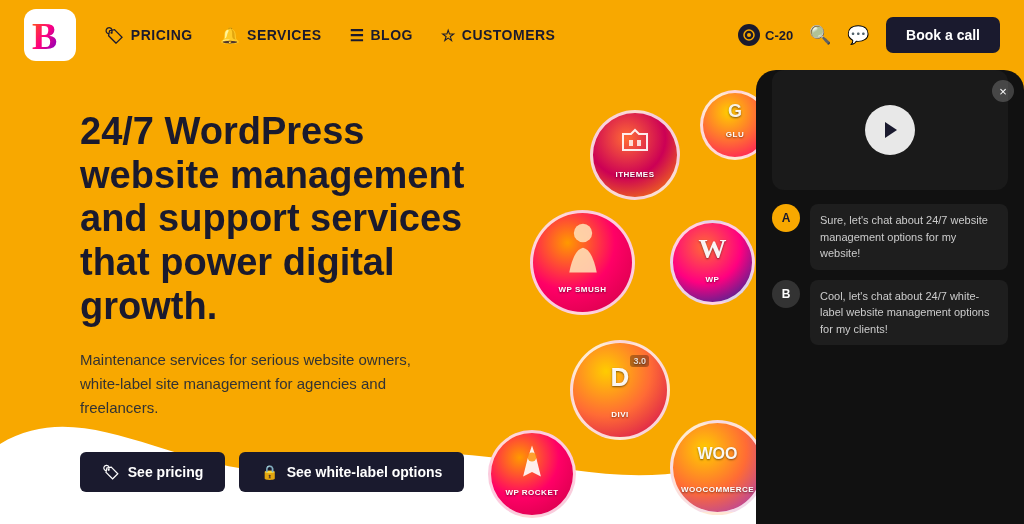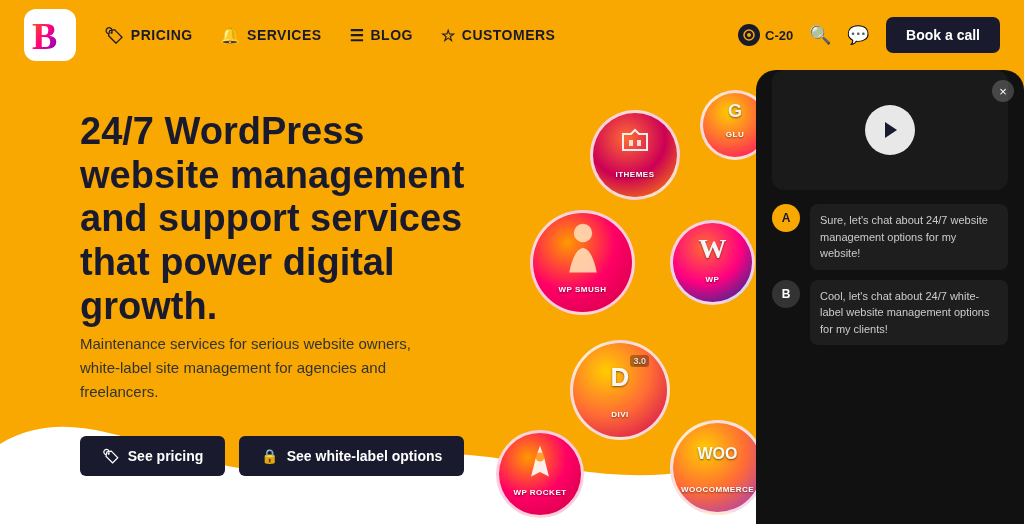--- a/index.html
+++ b/index.html
@@ -24,21 +24,21 @@
       background: #1a1a2e; color: #fff; border: none; border-radius: 7px;
       padding: 10px 20px; font-weight: 700; font-size: 14px; cursor: pointer;
       white-space: nowrap;
     }
 
     
     .main { display: flex; position: relative; height: 454px; overflow: hidden; }
 
     
     .left-content { padding: 40px 40px 0 80px; width: 530px; flex-shrink: 0; position: relative; z-index: 2; }
-    .hero-title { font-size: 38px; font-weight: 800; color: #1a1a2e; line-height: 1.15; margin-bottom: 4px; max-width: 420px; }
+    .hero-title { font-size: 38px; font-weight: 800; color: #1a1a2e; line-height: 1.15; margin-bottom: 20px; max-width: 420px; }
     .hero-subtitle { font-size: 15px; color: #333; line-height: 1.6; margin-bottom: 32px; max-width: 360px; }
     .hero-buttons { display: flex; gap: 14px; }
     .btn-primary { background: #1a1a2e; color: #fff; border: none; border-radius: 6px; padding: 12px 22px; font-size: 14px; font-weight: 600; cursor: pointer; display: flex; align-items: center; gap: 8px; }
     .btn-secondary { background: #1a1a2e; color: #fff; border: none; border-radius: 6px; padding: 12px 22px; font-size: 14px; font-weight: 600; cursor: pointer; display: flex; align-items: center; gap: 8px; }
 
     
     .wave-bg {
       position: absolute; bottom: 0; left: 0; right: 0; height: 160px; z-index: 1;
     }
 
@@ -50,21 +50,21 @@
       font-size: 9px; font-weight: 700; color: #fff; text-shadow: 0 1px 2px rgba(0,0,0,0.5);
       background: radial-gradient(circle at 40% 40%, #ff6b35, #ff0080, #ffcc00);
       border: 3px solid rgba(255,255,255,0.8);
     }
     .circle-badge .badge-label { padding-bottom: 18px; letter-spacing: 0.5px; font-size: 8px; }
     .cb-ithemes { width: 90px; height: 90px; top: 30px; left: 110px; background: radial-gradient(circle at 40% 30%, #ff6b35, #cc0055, #ff9900); }
     .cb-glu { width: 70px; height: 70px; top: 10px; left: 220px; background: radial-gradient(circle at 40% 30%, #ffcc00, #ff6b35, #ff0066); }
     .cb-wpsmush { width: 105px; height: 105px; top: 130px; left: 50px; background: radial-gradient(circle at 35% 30%, #ff9900, #ff0066, #cc0044); }
     .cb-wp { width: 85px; height: 85px; top: 140px; left: 190px; background: radial-gradient(circle at 40% 30%, #ff6b35, #ff0080, #003399); }
     .cb-divi { width: 100px; height: 100px; top: 260px; left: 90px; background: radial-gradient(circle at 35% 30%, #ffcc00, #ff6b35, #cc0055); }
-    .cb-wprocket { width: 88px; height: 88px; top: 350px; left: 16px; background: radial-gradient(circle at 35% 30%, #ff9900, #ff0066, #cc0044); }
+    .cb-wprocket { width: 88px; height: 88px; top: 350px; left: 8px; background: radial-gradient(circle at 35% 30%, #ff9900, #ff0066, #cc0044); }
     .cb-woo { width: 95px; height: 95px; top: 340px; left: 190px; background: radial-gradient(circle at 35% 30%, #ffcc00, #ff6b35, #9933cc); }
 
     
     .circle-inner { display: flex; align-items: center; justify-content: center; width: 100%; flex: 1; }
     .circle-inner svg, .circle-inner .icon-text { color: rgba(255,255,255,0.9); }
 
     
     .phone-widget {
       position: absolute; right: 0; top: 0; width: 268px; height: 454px; z-index: 10;
       background: #111; border-radius: 20px 20px 0 0; overflow: hidden;

